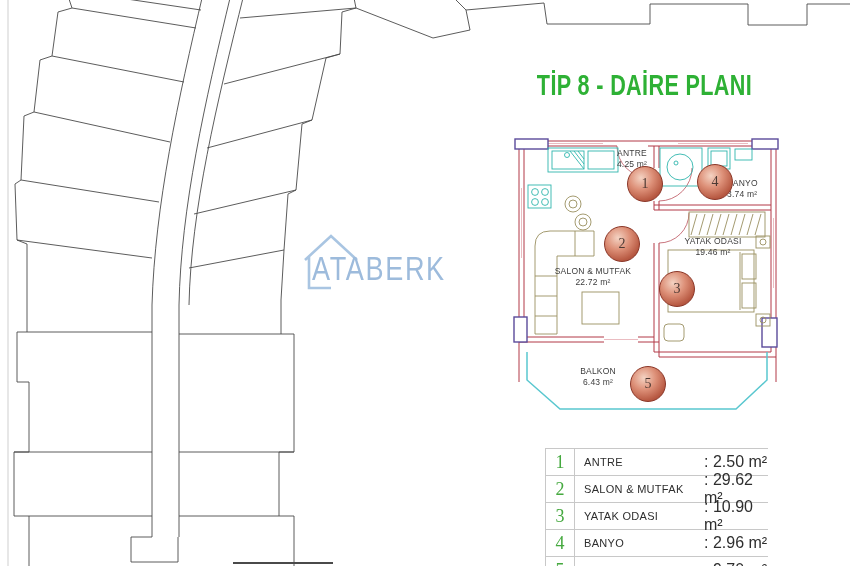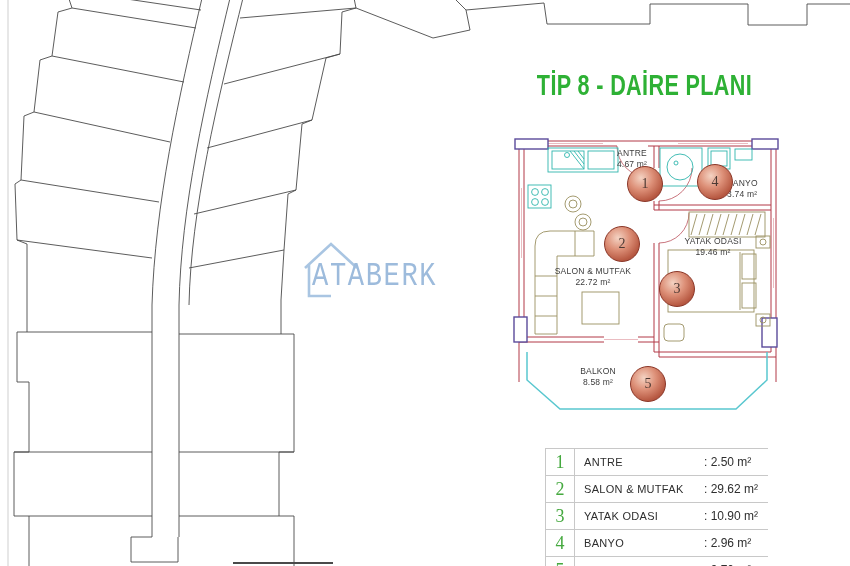--- a/index.html
+++ b/index.html
@@ -1,21 +1,21 @@
 <!DOCTYPE html>
 <html><head>
 <meta charset="utf-8">
 <style>
   html,body{margin:0;padding:0;background:#ffffff;}
   .stage{position:relative;width:850px;height:566px;overflow:hidden;background:#fff;
          font-family:"Liberation Sans",sans-serif;}
   svg{position:absolute;display:block;}
   .line-art{stroke:#4a4a4a;stroke-width:0.9;fill:none;}
   
-  .watermark{position:absolute;left:300px;top:240px;width:150px;height:62px;font-family:Liberation Mono, monospace;}
+  .watermark{position:absolute;left:300px;top:232px;width:150px;height:62px;}
   .watermark-text{position:absolute;left:12px;top:18px;font-size:33px;font-weight:400;
        color:#9dbbdc;letter-spacing:2px;transform:scaleX(0.82);transform-origin:left center;
        white-space:nowrap;}
   
   .title-wrap{position:absolute;left:495px;top:68px;width:280px;text-align:center;text-decoration:underline;}
   .title-text{display:inline-block;font-size:30px;font-weight:bold;color:#2eb135;
        transform:scaleX(0.72);transform-origin:center;white-space:nowrap;letter-spacing:0.5px;}
   
   .plan-label{position:absolute;font-size:8.5px;color:#3b3b3b;line-height:1.3;letter-spacing:0.2px;}
   .plan-label .rm{display:block;}
@@ -25,21 +25,21 @@
        border:1px solid #8a3526;display:flex;align-items:center;justify-content:center;
        font-family:"Liberation Serif",serif;font-size:14px;color:#4d3a34;}
   
   .legend{position:absolute;left:545px;top:448px;width:222px;
        border-top:1px solid #c8c8c8;border-left:1px solid #c8c8c8;background:#fff;}
   .legend-row{display:flex;height:26px;border-bottom:1px solid #c8c8c8;align-items:stretch;}
   .legend-num{width:28px;border-right:1px solid #c8c8c8;display:flex;align-items:center;
        justify-content:center;font-family:"Liberation Serif",serif;font-size:18px;color:#45a93f;}
   .legend-name{flex:1;display:flex;align-items:center;padding-left:9px;font-size:11px;
        color:#2e2e2e;letter-spacing:0.3px;}
-  .legend-val{width:64px;display:flex;align-items:center;font-size:12px;color:#2e2e2e;}
+  .legend-val{width:64px;display:flex;align-items:center;font-size:16px;color:#2e2e2e;}
 </style>
 </head>
 <body>
 
 <div class="stage">
 
   <svg style="left:0;top:0;" width="850" height="566" viewBox="0 0 850 566">
     <g class="line-art">
 
       <path d="M 8,0 L 8,566" style="stroke:#c9c9c9"></path>
@@ -168,37 +168,37 @@
         <circle cx="65" cy="76" r="4"></circle>
       <circle cx="75" cy="94" r="8"></circle>
         <circle cx="75" cy="94" r="4"></circle>
     </g>
 
     <path d="M 19,224 L 19,252 L 52,281 L 228,281 L 259,252 L 259,224" style="stroke:#59c7cf;stroke-width:1.5;fill:none;"></path>
   </svg>
 
   <div class="plan-label" style="left:600px;top:148px;width:64px;text-align:center;">
     <span class="rm">ANTRE</span>
-    <span class="rm">4.67 m²</span>
+    <span class="rm">4.25 m²</span>
   </div>
   <div class="plan-label" style="left:727px;top:178px;width:52px;text-align:left;">
     <span class="rm">BANYO</span>
     <span class="rm">3.74 m²</span>
   </div>
   <div class="plan-label" style="left:550px;top:266px;width:86px;text-align:center;">
     <span class="rm">SALON &amp; MUTFAK</span>
     <span class="rm">22.72 m²</span>
   </div>
   <div class="plan-label" style="left:672px;top:236px;width:82px;text-align:center;">
     <span class="rm">YATAK ODASI</span>
     <span class="rm">19.46 m²</span>
   </div>
   <div class="plan-label" style="left:560px;top:366px;width:76px;text-align:center;">
     <span class="rm">BALKON</span>
-    <span class="rm">8.58 m²</span>
+    <span class="rm">6.43 m²</span>
   </div>
 
   <div class="marker" style="left:627px;top:166px;">
     <span>1</span>
   </div>
   <div class="marker" style="left:604px;top:226px;">
     <span>2</span>
   </div>
   <div class="marker" style="left:659px;top:271px;">
     <span>3</span>

